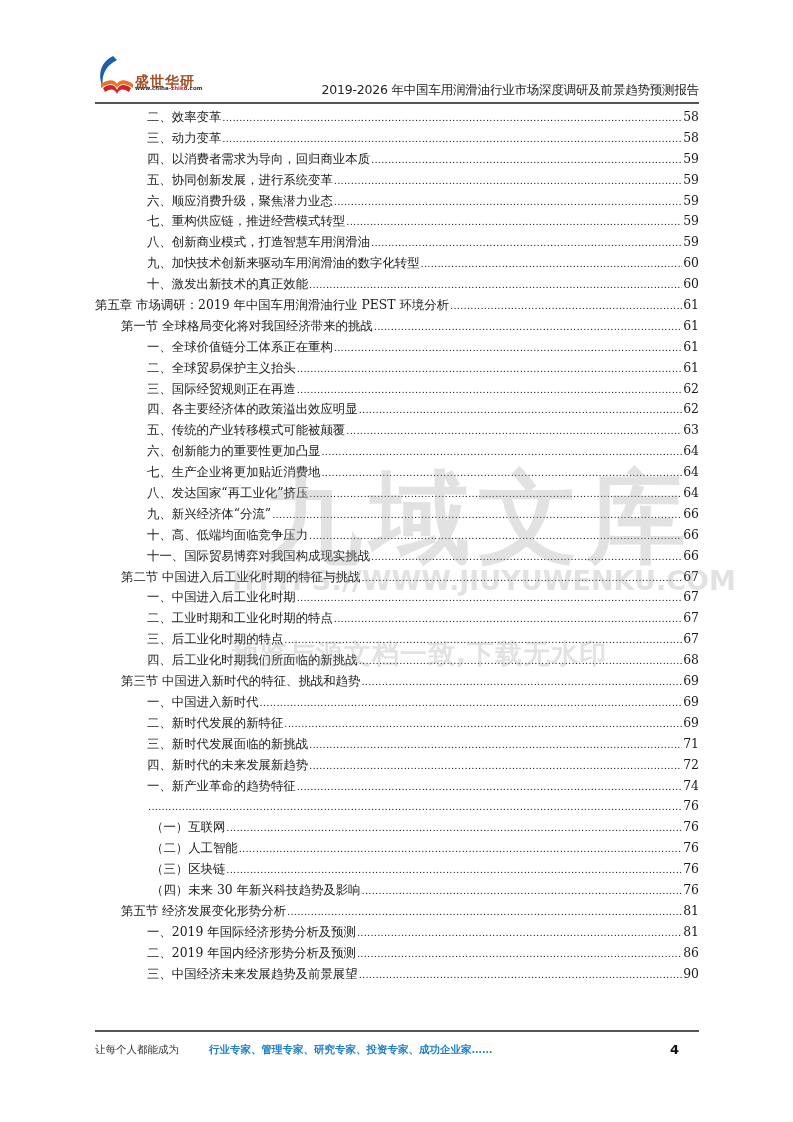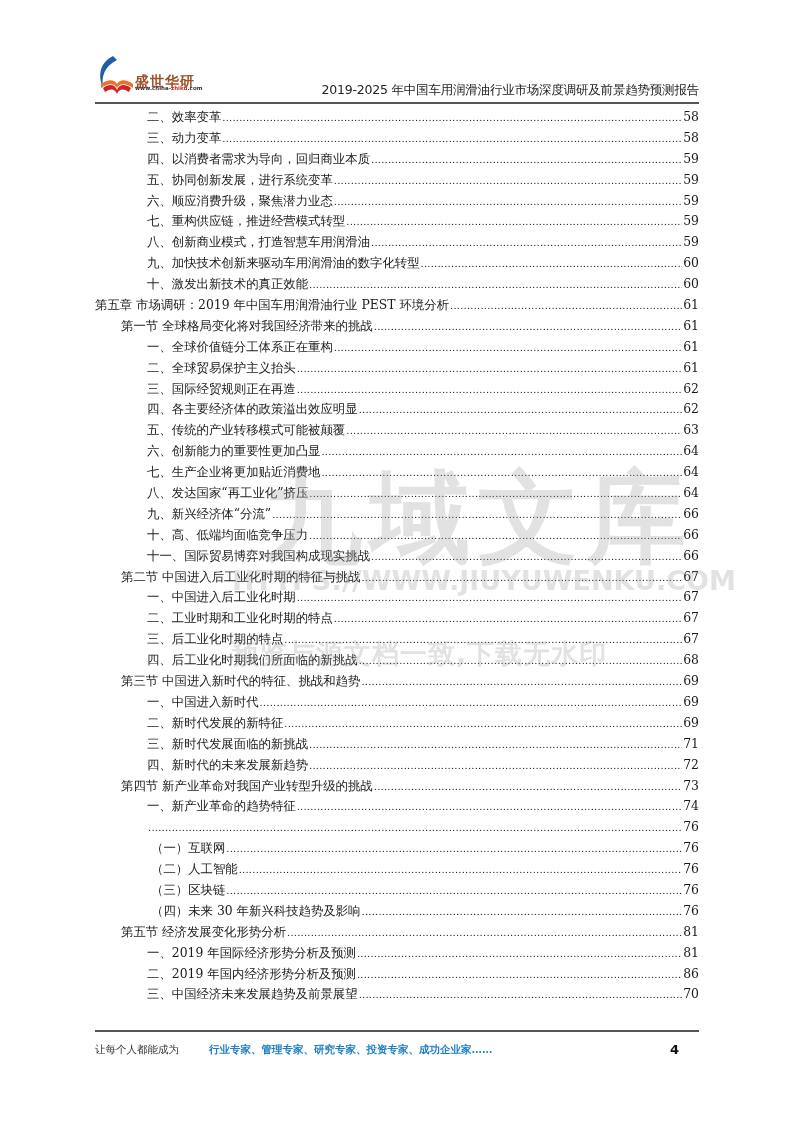--- a/index.html
+++ b/index.html
@@ -49,21 +49,21 @@
 <div class="header">
   <div class="logo">
     <svg class="logo-mark" viewBox="0 0 44 44">
       <path d="M18 2 C6 8 2 20 8 34 C6 22 10 12 22 6 Z" fill="#1f5fa8"></path>
       <path d="M6 30 C14 24 20 26 22 30 C24 26 30 24 38 30 L38 34 C30 28 24 30 22 34 C20 30 14 28 6 34 Z" fill="#e8742a"></path>
       <path d="M8 34 C15 29 20 31 22 36 C24 31 29 29 36 34 L34 38 C28 34 24 35 22 40 C20 35 16 34 10 38 Z" fill="#d2232a"></path>
     </svg>
     <span class="logo-cn">盛世华研</span>
     <span class="logo-url"><span>www.china-</span><span class="hl">zhiku</span><span>.com</span></span>
   </div>
-  <div class="header-title">2019-2025 年中国车用润滑油行业市场深度调研及前景趋势预测报告</div>
+  <div class="header-title">2019-2026 年中国车用润滑油行业市场深度调研及前景趋势预测报告</div>
 </div>
 <div class="header-rule"></div>
 
 <div class="toc" id="toc">
     <div class="toc-row l2">
       <span class="toc-label">二、效率变革</span>
       <span class="toc-dots"></span>
       <span class="toc-page">58</span>
     </div>
     <div class="toc-row l2">
@@ -214,25 +214,20 @@
     <div class="toc-row l2">
       <span class="toc-label">三、新时代发展面临的新挑战</span>
       <span class="toc-dots"></span>
       <span class="toc-page">71</span>
     </div>
     <div class="toc-row l2">
       <span class="toc-label">四、新时代的未来发展新趋势</span>
       <span class="toc-dots"></span>
       <span class="toc-page">72</span>
     </div>
-    <div class="toc-row l1">
-      <span class="toc-label">第四节  新产业革命对我国产业转型升级的挑战</span>
-      <span class="toc-dots"></span>
-      <span class="toc-page">73</span>
-    </div>
     <div class="toc-row l2">
       <span class="toc-label">一、新产业革命的趋势特征</span>
       <span class="toc-dots"></span>
       <span class="toc-page">74</span>
     </div>
     <div class="toc-row l2">
       <span class="toc-dots"></span>
       <span class="toc-page">76</span>
     </div>
     <div class="toc-row l3">
@@ -266,21 +261,21 @@
       <span class="toc-page">81</span>
     </div>
     <div class="toc-row l2">
       <span class="toc-label">二、2019 年国内经济形势分析及预测</span>
       <span class="toc-dots"></span>
       <span class="toc-page">86</span>
     </div>
     <div class="toc-row l2">
       <span class="toc-label">三、中国经济未来发展趋势及前景展望</span>
       <span class="toc-dots"></span>
-      <span class="toc-page">70</span>
+      <span class="toc-page">90</span>
     </div>
   </div>
 
 <div class="watermark wm-big">九域文库</div>
 <div class="watermark wm-url">HTTPS://WWW.JIUYUWENKU.COM</div>
 <div class="watermark wm-note">预览与源文档一致,下载无水印</div>
 
 <div class="footer-rule"></div>
 <div class="footer">
   <div class="footer-left"><span>让每个人都能成为</span><span class="blue">行业专家、管理专家、研究专家、投资专家、成功企业家……</span></div>

